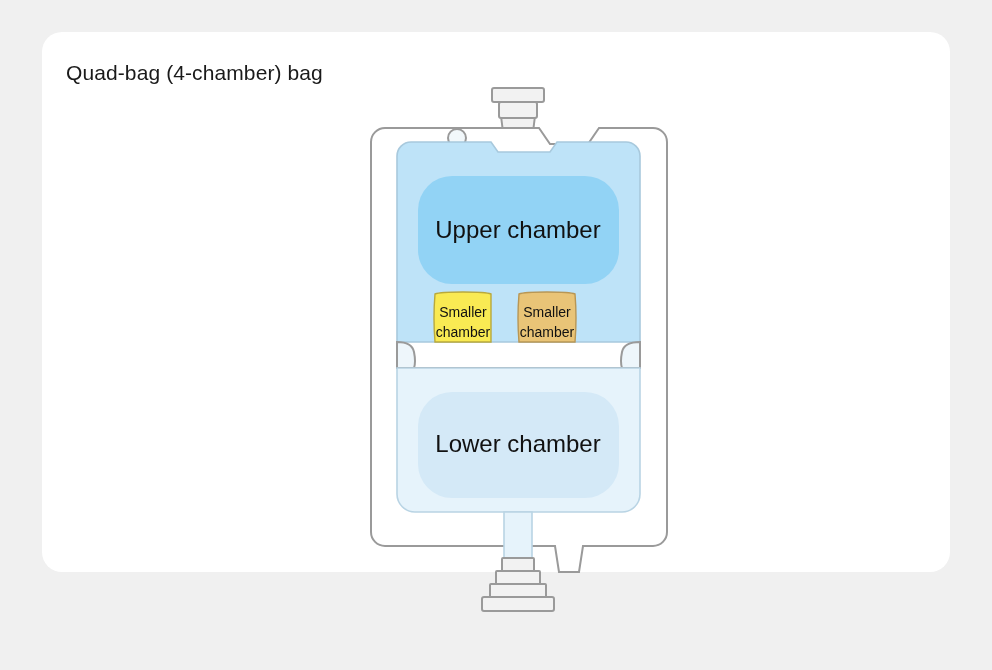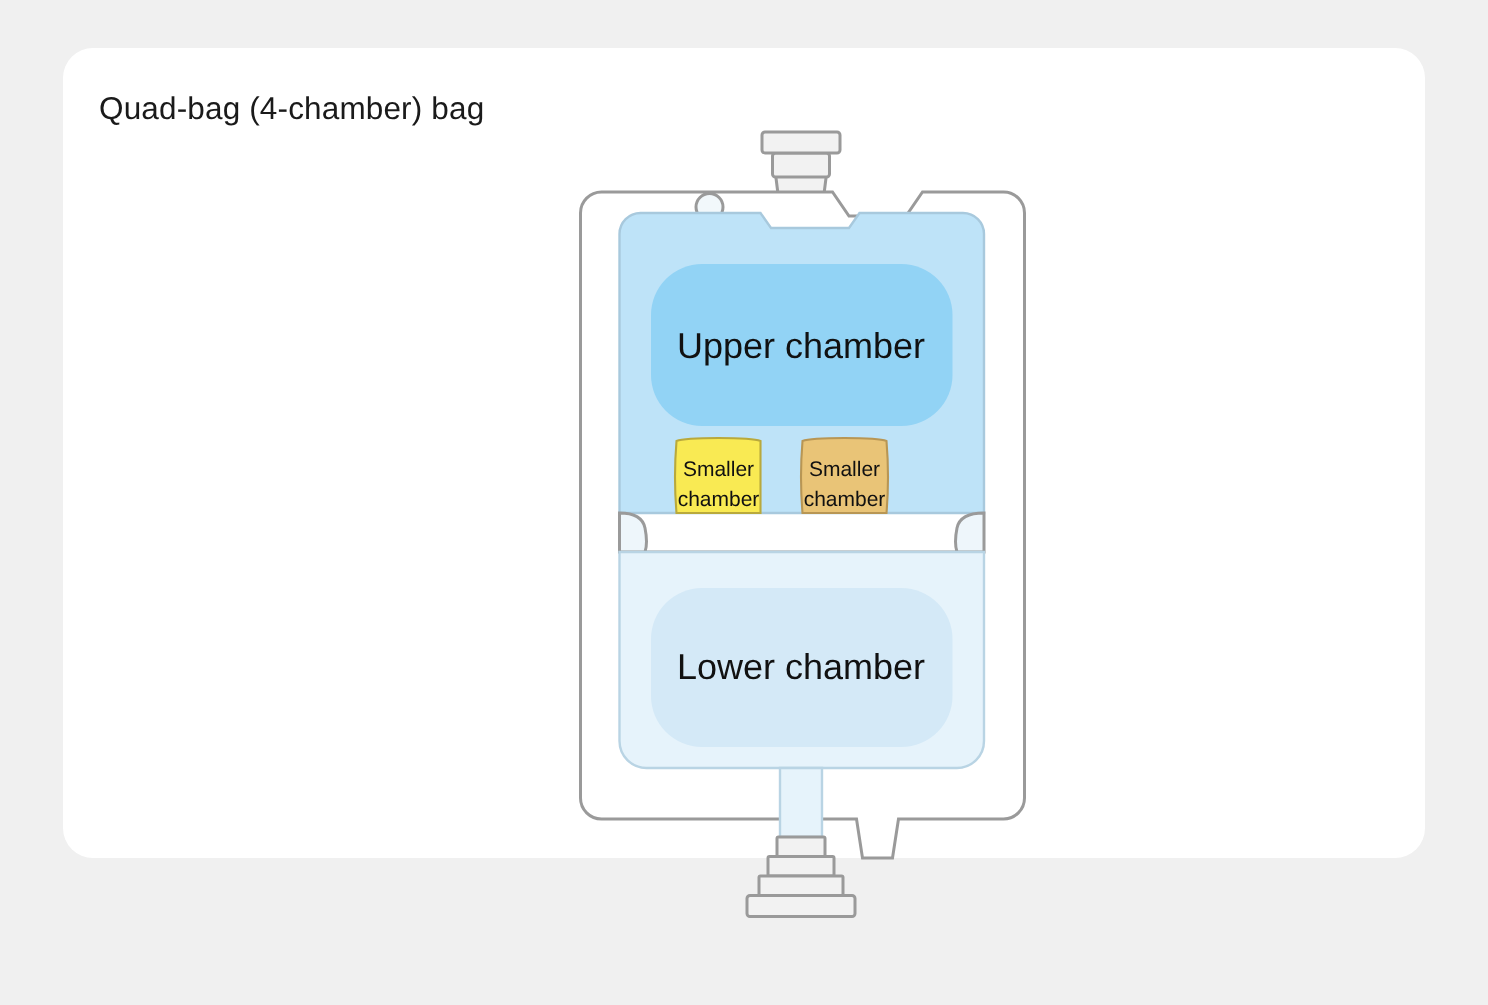--- a/index.html
+++ b/index.html
@@ -29,21 +29,21 @@
     left: 24px;
     top: 27px;
     font-size: 21px;
     line-height: 28px;
     color: #1a1a1a;
     letter-spacing: 0.1px;
     white-space: nowrap;
   }
   #figure-wrap {
     position: absolute;
-    left: 16px;
+    left: 0;
     top: 48px;
     width: 908px;
     height: 548px;
     padding-left: 22px;
   }
   svg#bag-figure {
     display: block;
     margin: 0 auto;
   }
   .bag-outline {

